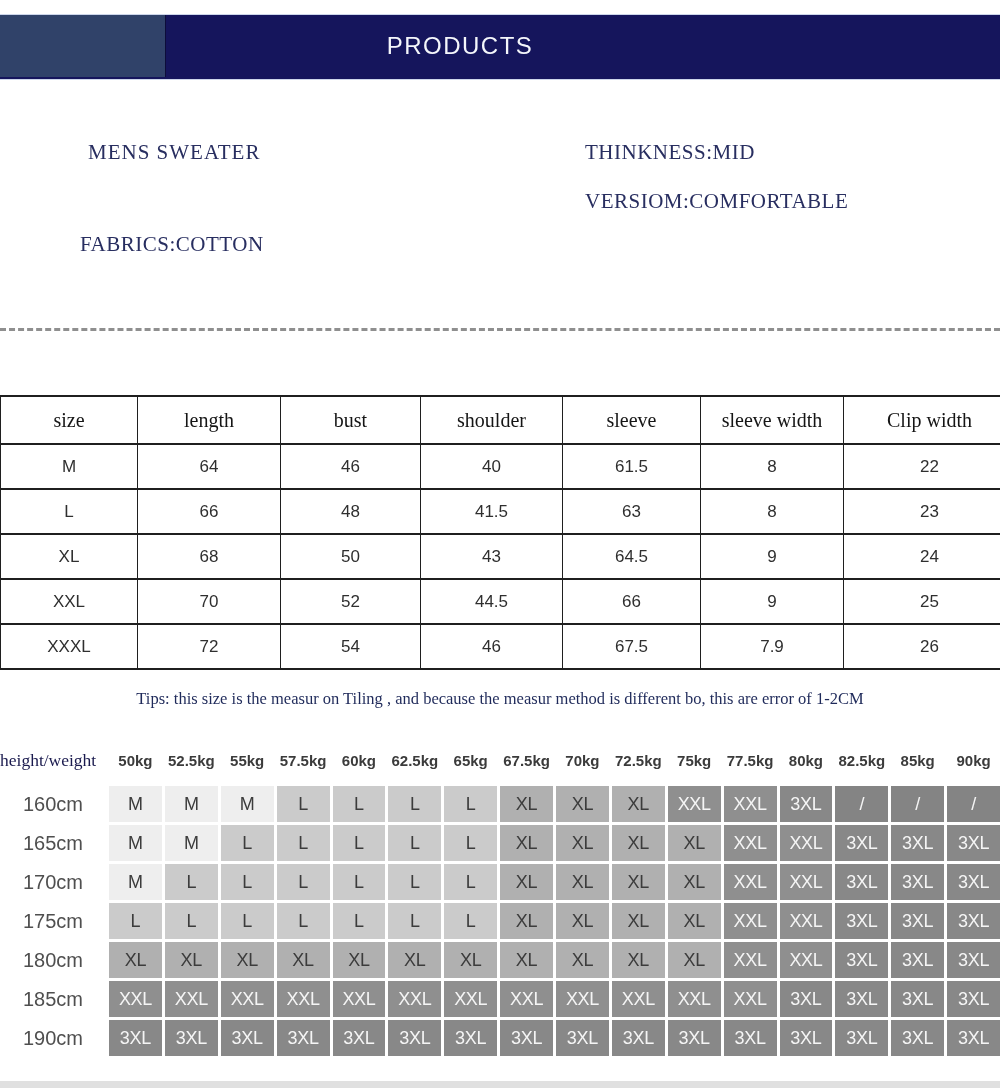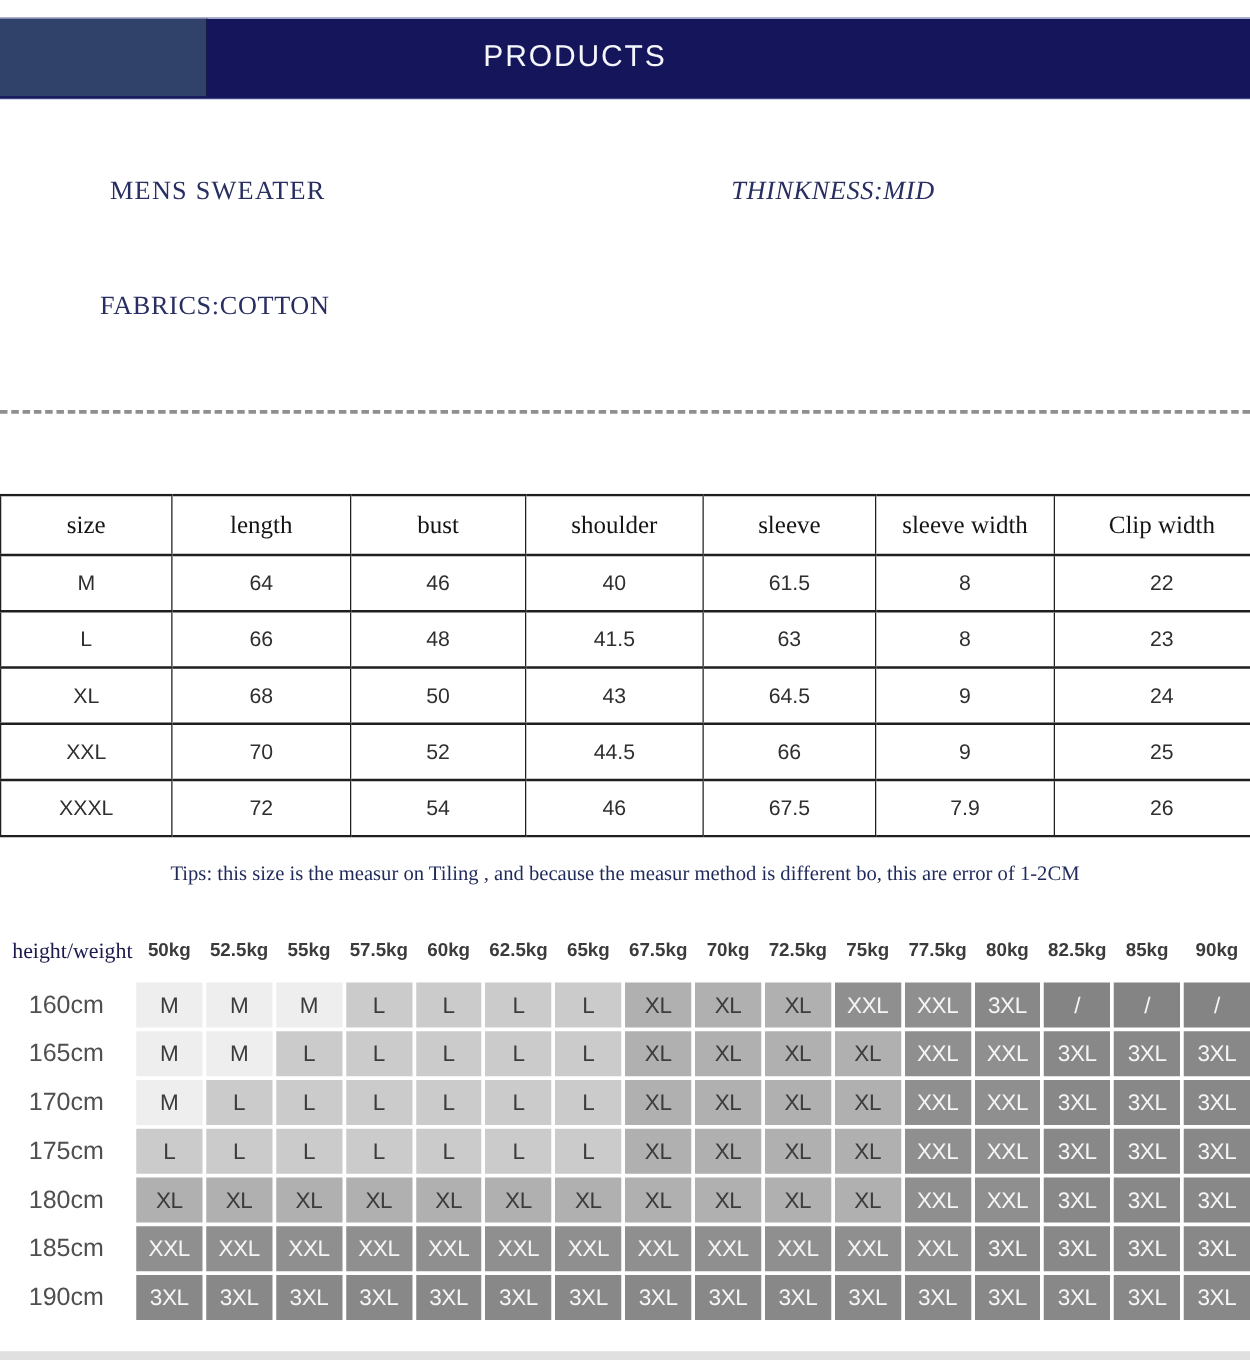--- a/index.html
+++ b/index.html
@@ -10,21 +10,21 @@
   .hdr-bar{position:absolute;left:0;top:14px;width:1000px;height:64px;background:#15155c;border-top:1px solid #cdd6ea;border-bottom:1px solid #cdd6ea;}
   .hdr-tab{position:absolute;left:0;top:0;width:165px;height:62px;background:#304269;border-right:1px solid #0d0d3a;}
   .hdr-title{position:absolute;left:16px;top:0;width:100%;height:62px;line-height:62px;text-align:center;
     padding-right:112px;box-sizing:border-box;color:#f4f6fb;font-size:24px;letter-spacing:1.5px;font-weight:400;}
 
   
   .info-line{position:absolute;font-family:"Liberation Serif",serif;color:#282e60;white-space:nowrap;}
   .il-1{left:88px;top:140px;font-size:21px;letter-spacing:1px;}
   .il-2{left:84px;top:191px;font-size:22px;letter-spacing:0.5px;}
   .il-3{left:80px;top:232px;font-size:21px;letter-spacing:0.5px;}
-  .ir-1{left:585px;top:140px;font-size:21px;letter-spacing:0.5px;font-style:italic;}
+  .ir-1{left:585px;top:140px;font-size:21px;letter-spacing:0.5px;}
   .ir-2{left:585px;top:189px;font-size:21px;letter-spacing:0.5px;}
   .ir-3{left:585px;top:231px;font-size:21px;letter-spacing:0.5px;}
 
   
   .divider{position:absolute;left:0;top:328px;width:1000px;border-top:3px dashed #8f8f8f;}
 
   
   .size-title{position:absolute;left:0;top:358px;width:1000px;text-align:center;padding-left:42px;box-sizing:border-box;
     font-size:16px;color:#1b1b1b;letter-spacing:0.5px;}
   .size-table-wrap{position:absolute;left:0;top:395px;width:1000px;overflow:hidden;}
@@ -34,21 +34,21 @@
   table.size-table th{height:46px;font-family:"Liberation Serif",serif;font-weight:400;font-size:20px;color:#151515;}
   table.size-table td{height:43px;font-size:17px;color:#2f2f2f;}
 
   
   .tips{position:absolute;left:0;top:689px;width:1000px;text-align:center;font-family:"Liberation Serif",serif;
     font-size:16.5px;color:#1f2a5a;}
 
   
   .mx-grid{position:absolute;left:0;width:1000px;display:grid;grid-template-columns:106px repeat(16,1fr);column-gap:3px;}
   .mx-head{top:750px;}
-  .mx-head .mx-corner{font-family:"Liberation Serif",serif;font-size:17.5px;color:#1a1a4e;text-align:right;
+  .mx-head .mx-corner{font-family:"Liberation Serif",serif;font-size:17.5px;color:#1a1a4e;text-align:left;
     align-self:center;white-space:nowrap;}
   .mx-head .mx-w{font-size:15px;font-weight:bold;color:#3b3b3b;text-align:center;align-self:center;white-space:nowrap;}
   .mx-body{top:786px;grid-auto-rows:36px;row-gap:3px;}
   .mx-rowlabel{display:flex;align-items:center;justify-content:center;font-size:20px;color:#4f4f4f;background:#ffffff;}
   .mx-cell{display:flex;align-items:center;justify-content:center;font-size:18px;letter-spacing:-0.3px;}
 
   .bottom-strip{position:absolute;left:0;top:1081px;width:1000px;height:7px;background:#e0e0e0;}
 </style>
 </head>
 <body>
@@ -56,20 +56,21 @@
 <div class="page">
 
   <div class="hdr-bar">
     <div class="hdr-tab"></div>
     <div class="hdr-title">PRODUCTS</div>
   </div>
 
   <div class="info-line il-1">MENS SWEATER</div>
   <div class="info-line il-3">FABRICS:COTTON</div>
   <div class="info-line ir-1">THINKNESS:MID</div>
+  <div class="info-line ir-2">VERSIOM:COMFORTABLE</div>
 
   <div class="divider"></div>
 
   <div class="size-table-wrap">
     <table class="size-table">
       <colgroup>
         <col style="width:137px">
           <col style="width:143px">
           <col style="width:140px">
         <col style="width:142px">

